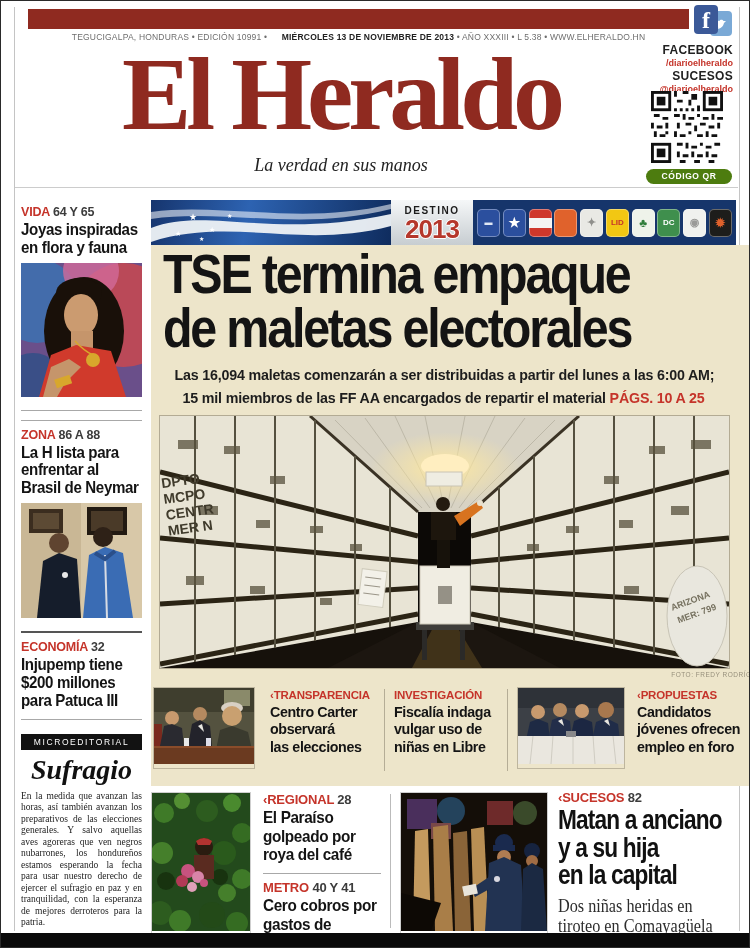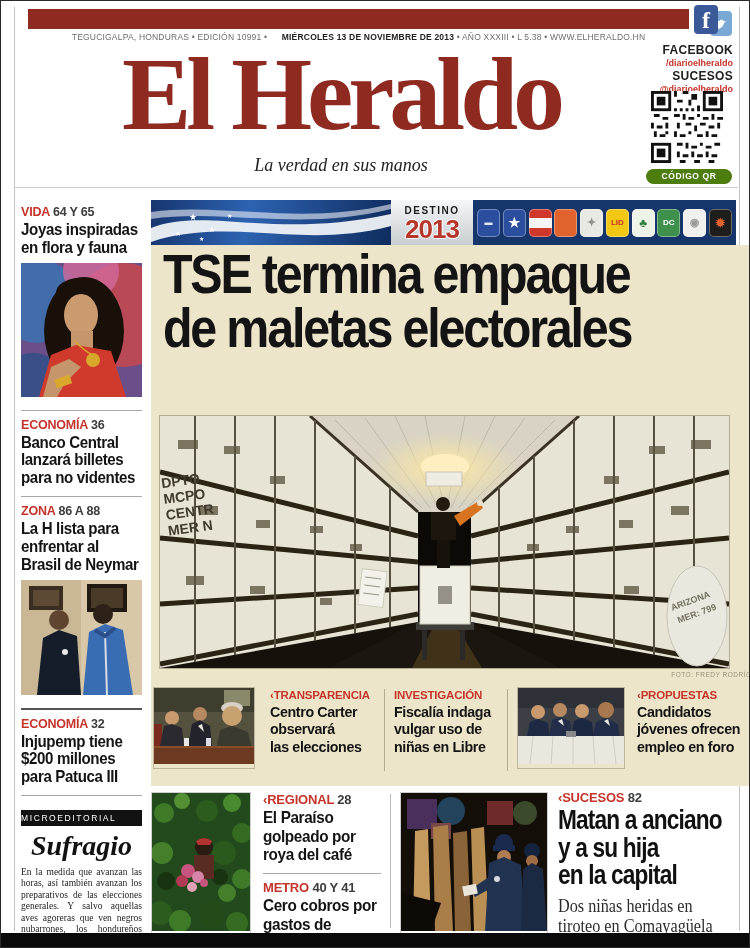--- a/index.html
+++ b/index.html
@@ -34,21 +34,21 @@
 
   
   .sidebar{left:20px;top:204px;width:121px;}
   .seclab{font-size:12.5px;font-weight:bold;color:#c5342a;letter-spacing:-.2px;}
   .seclab .pgs{color:#3c3c3c;}
   .sb-title{font-size:16.5px;font-weight:bold;line-height:1.08;letter-spacing:-.4px;color:#141414;white-space:pre-line;
             width:132px;transform:scaleX(.915);transform-origin:left top;margin-top:2px;}
   .sb-photo{margin-top:6px;width:121px;overflow:hidden;}
   .divider{border:0;border-top:1px solid #a8a8a8;margin:9px 0 7px 0;}
   .divider.thick{border-top:2px solid #555;}
-  .microbar{background:#121212;color:#fff;font-size:8.5px;letter-spacing:1.6px;padding:3px 0;margin-top:14px;}
+  .microbar{background:#121212;color:#fff;text-align:center;font-size:8.5px;letter-spacing:1.6px;padding:3px 0;margin-top:14px;}
   .microtitle{font-family:"Liberation Serif",serif;font-style:italic;font-weight:bold;font-size:28px;text-align:center;
               color:#111;margin-top:4px;}
   .microbody{font-family:"Liberation Serif",serif;font-size:9.5px;line-height:11.5px;text-align:justify;color:#222;margin-top:5px;}
 
   
   .banner{left:150px;top:199px;width:585px;height:45px;display:flex;}
   .flag{position:relative;width:240px;height:45px;background:linear-gradient(100deg,#16356e 0%,#2d63b2 40%,#0f2c5e 100%);overflow:hidden;}
   .destino{width:82px;height:45px;background:linear-gradient(180deg,#f5f7f8,#c7cdd1);text-align:center;}
   .destino .kick{font-size:10px;font-weight:bold;letter-spacing:1.5px;color:#1c1c1c;margin-top:5px;}
   .destino .year{font-size:26px;font-weight:bold;letter-spacing:-1px;color:#b5372b;line-height:1;
@@ -182,26 +182,20 @@
           <rect x="50" y="68" width="22" height="18" fill="#c5956b"></rect>
           <path d="M18 134 L30 92 L55 82 L90 88 L105 134 Z" fill="#d03a2c"></path>
           <path d="M22 134 L30 104 L48 96 L60 104 L44 120 L36 134 Z" fill="#c5956b"></path>
           <rect x="34" y="114" width="16" height="9" fill="#d8a72c" transform="rotate(-18 42 118)"></rect>
           <circle cx="72" cy="97" r="7" fill="#d8a72c"></circle>
           <path d="M54 78 Q63 88 72 92" stroke="#d8a72c" stroke-width="1.5" fill="none"></path>
         </svg>
       </div>
     </div>
     <hr class="divider">
-    <div>
-      <div class="seclab"><span>ECONOMÍA</span> <span class="pgs">36</span></div>
-      <div class="sb-title">Banco Central
-lanzará billetes
-para no videntes</div>
-    </div>
     <hr class="divider">
     <div>
       <div class="seclab"><span>ZONA</span> <span class="pgs">86 A 88</span></div>
       <div class="sb-title">La H lista para
 enfrentar al
 Brasil de Neymar</div>
       <div class="sb-photo">
         <svg width="121" height="115" viewBox="0 0 121 115">
           <rect width="121" height="115" fill="#c9b795"></rect>
           <rect x="60" width="61" height="115" fill="#d8c8a8"></rect>
@@ -231,20 +225,24 @@
       <div class="microbar">MICROEDITORIAL</div>
       <div class="microtitle">Sufragio</div>
       <div class="microbody">En la medida que avanzan las horas, así también avanzan los preparativos de las elecciones generales. Y salvo aquellas aves agoreras que ven negros nubarrones, los hondureños estamos esperando la fecha para usar nuestro derecho de ejercer el sufragio en paz y en tranquilidad, con la esperanza de mejores derroteros para la patria.</div>
     </div>
   </div>
 
   <div class="abs beige">
     <div class="headline">
       <span style="display:block">TSE termina empaque</span>
       <span style="display:block">de maletas electorales</span>
+    </div>
+    <div class="subhead">
+      <span class="ln">Las 16,094 maletas comenzarán a ser distribuidas a partir del lunes a las 6:00 AM;</span>
+      <span class="ln"><span>15 mil miembros de las FF AA encargados de repartir el material</span> <span class="red">PÁGS. 10 A 25</span></span>
     </div>
 
     <div class="mainphoto">
       <svg width="569" height="252" viewBox="0 0 569 252">
         <defs>
           <radialGradient id="g1">
               <stop offset="0" stop-color="#ffe9a0" stop-opacity=".95"></stop>
               <stop offset="1" stop-color="#ffe9a0" stop-opacity="0"></stop>
             </radialGradient>
         </defs>

